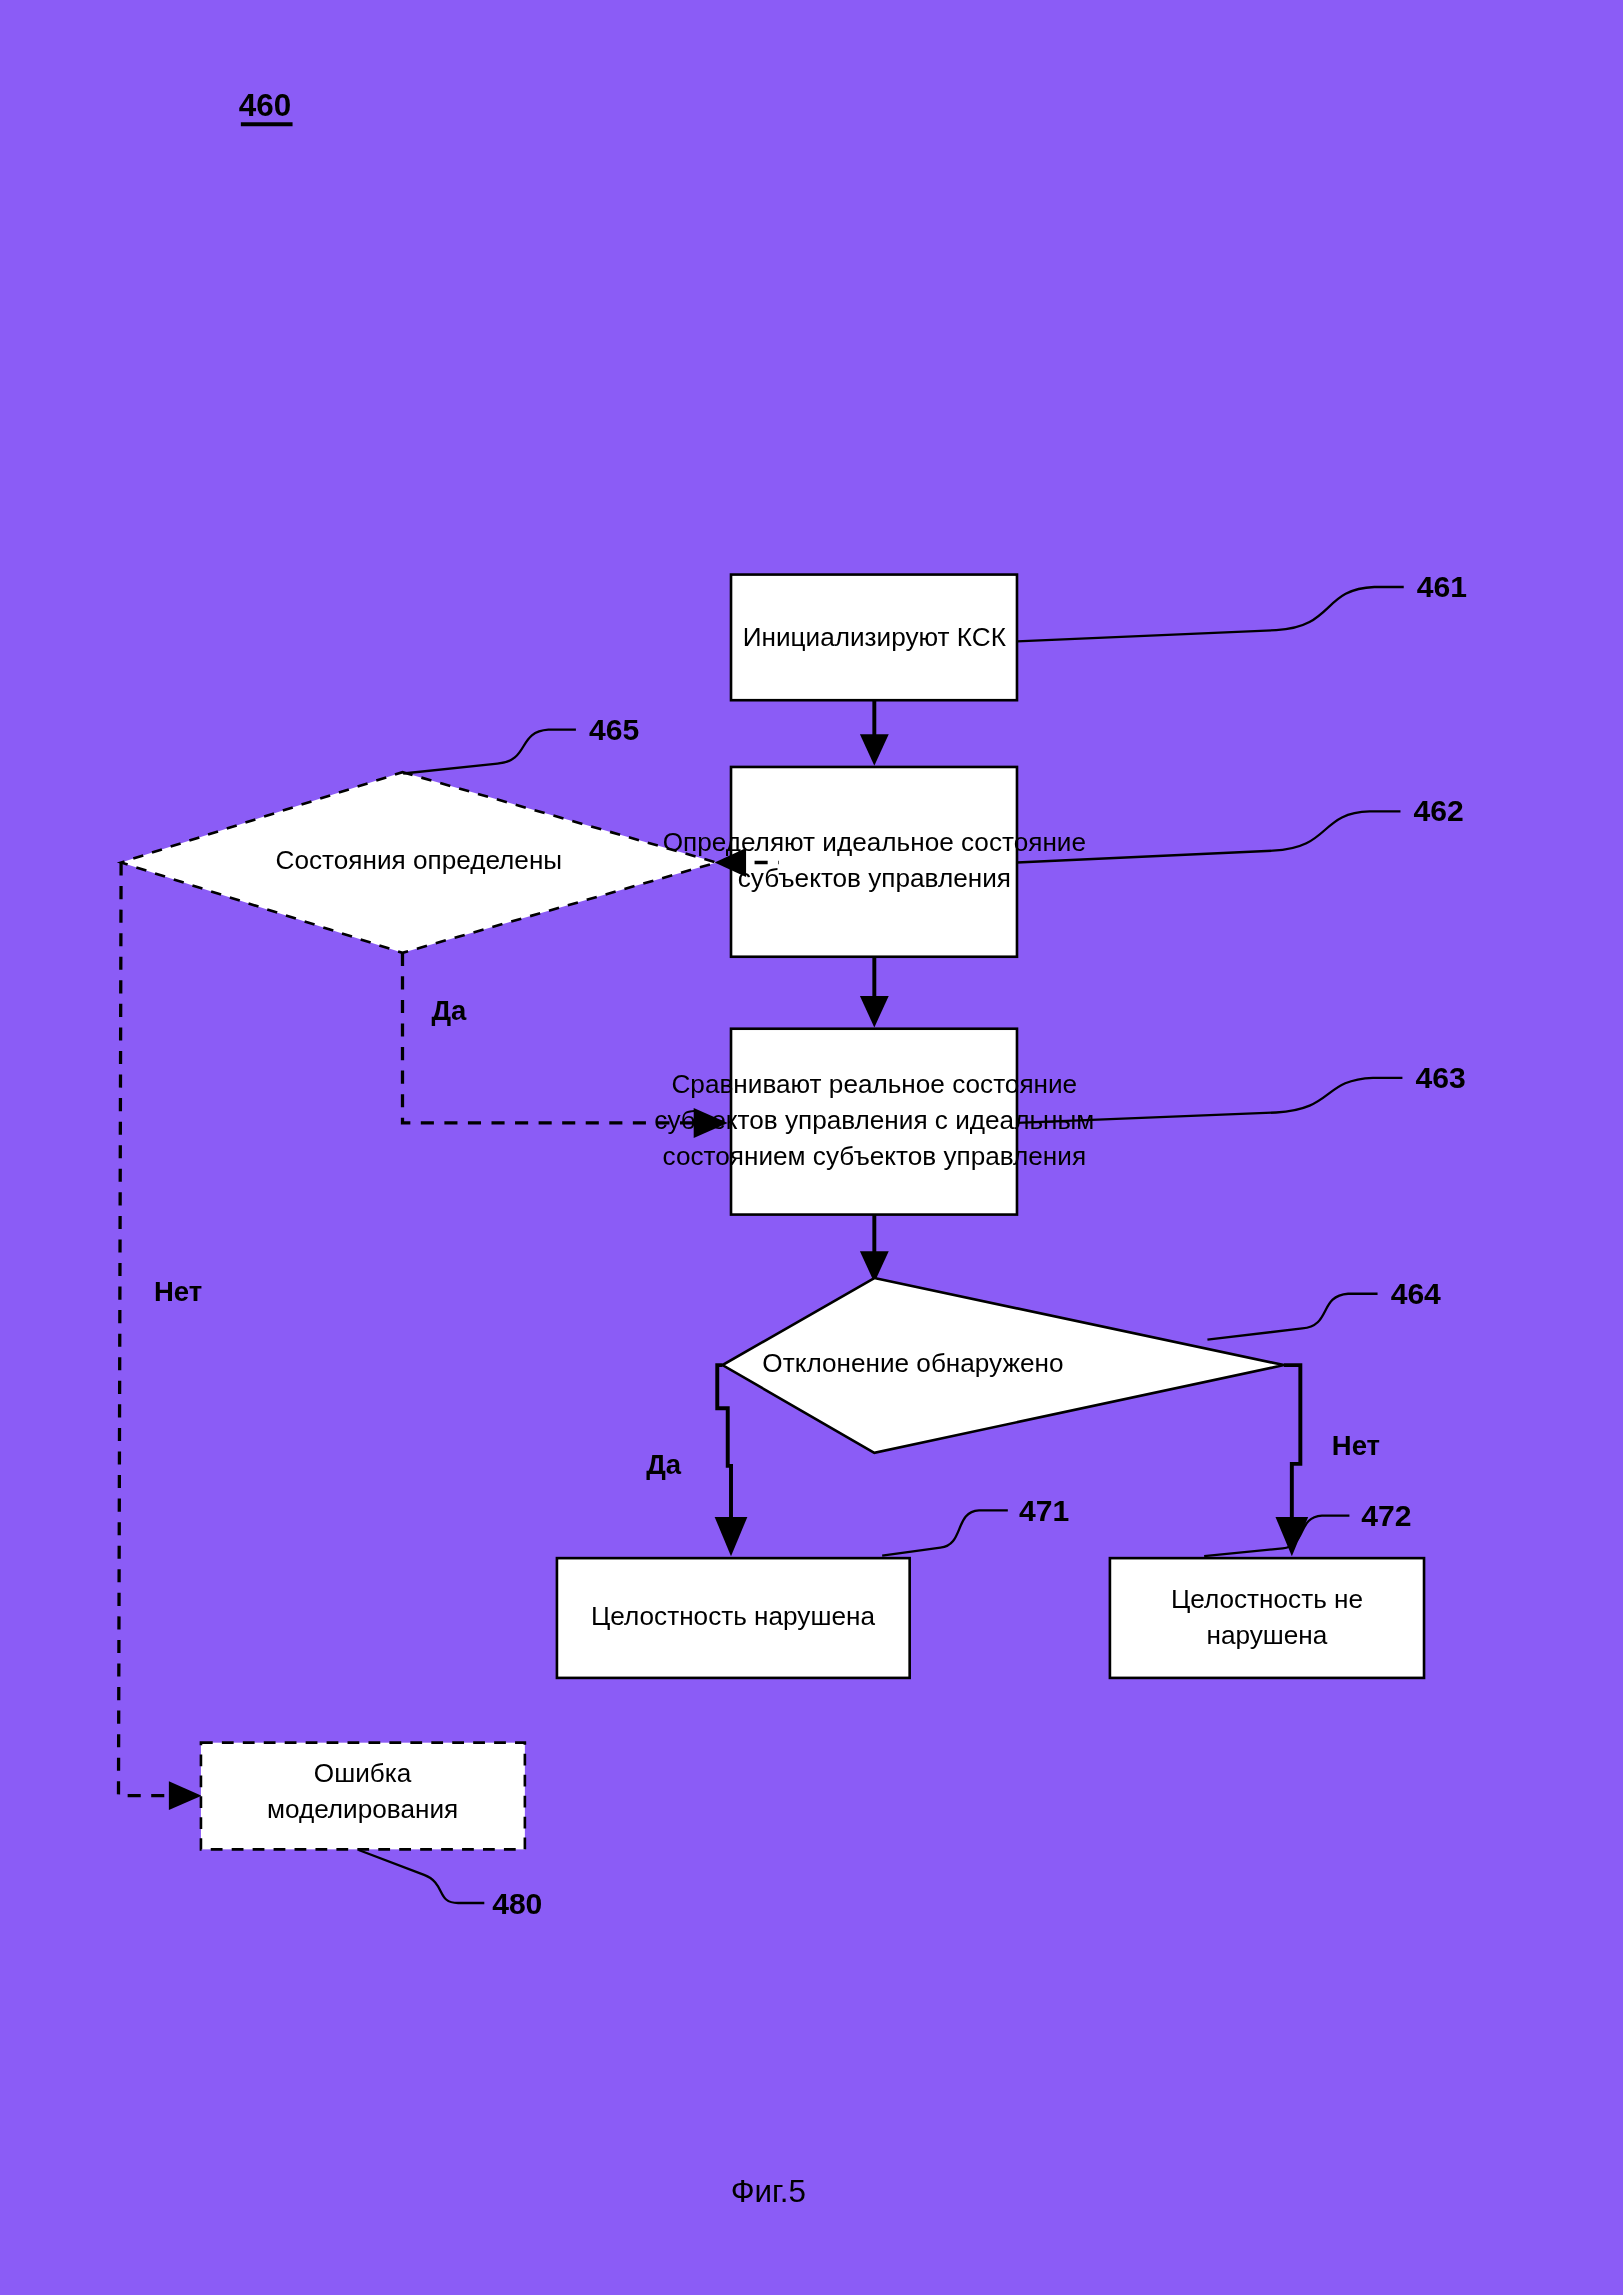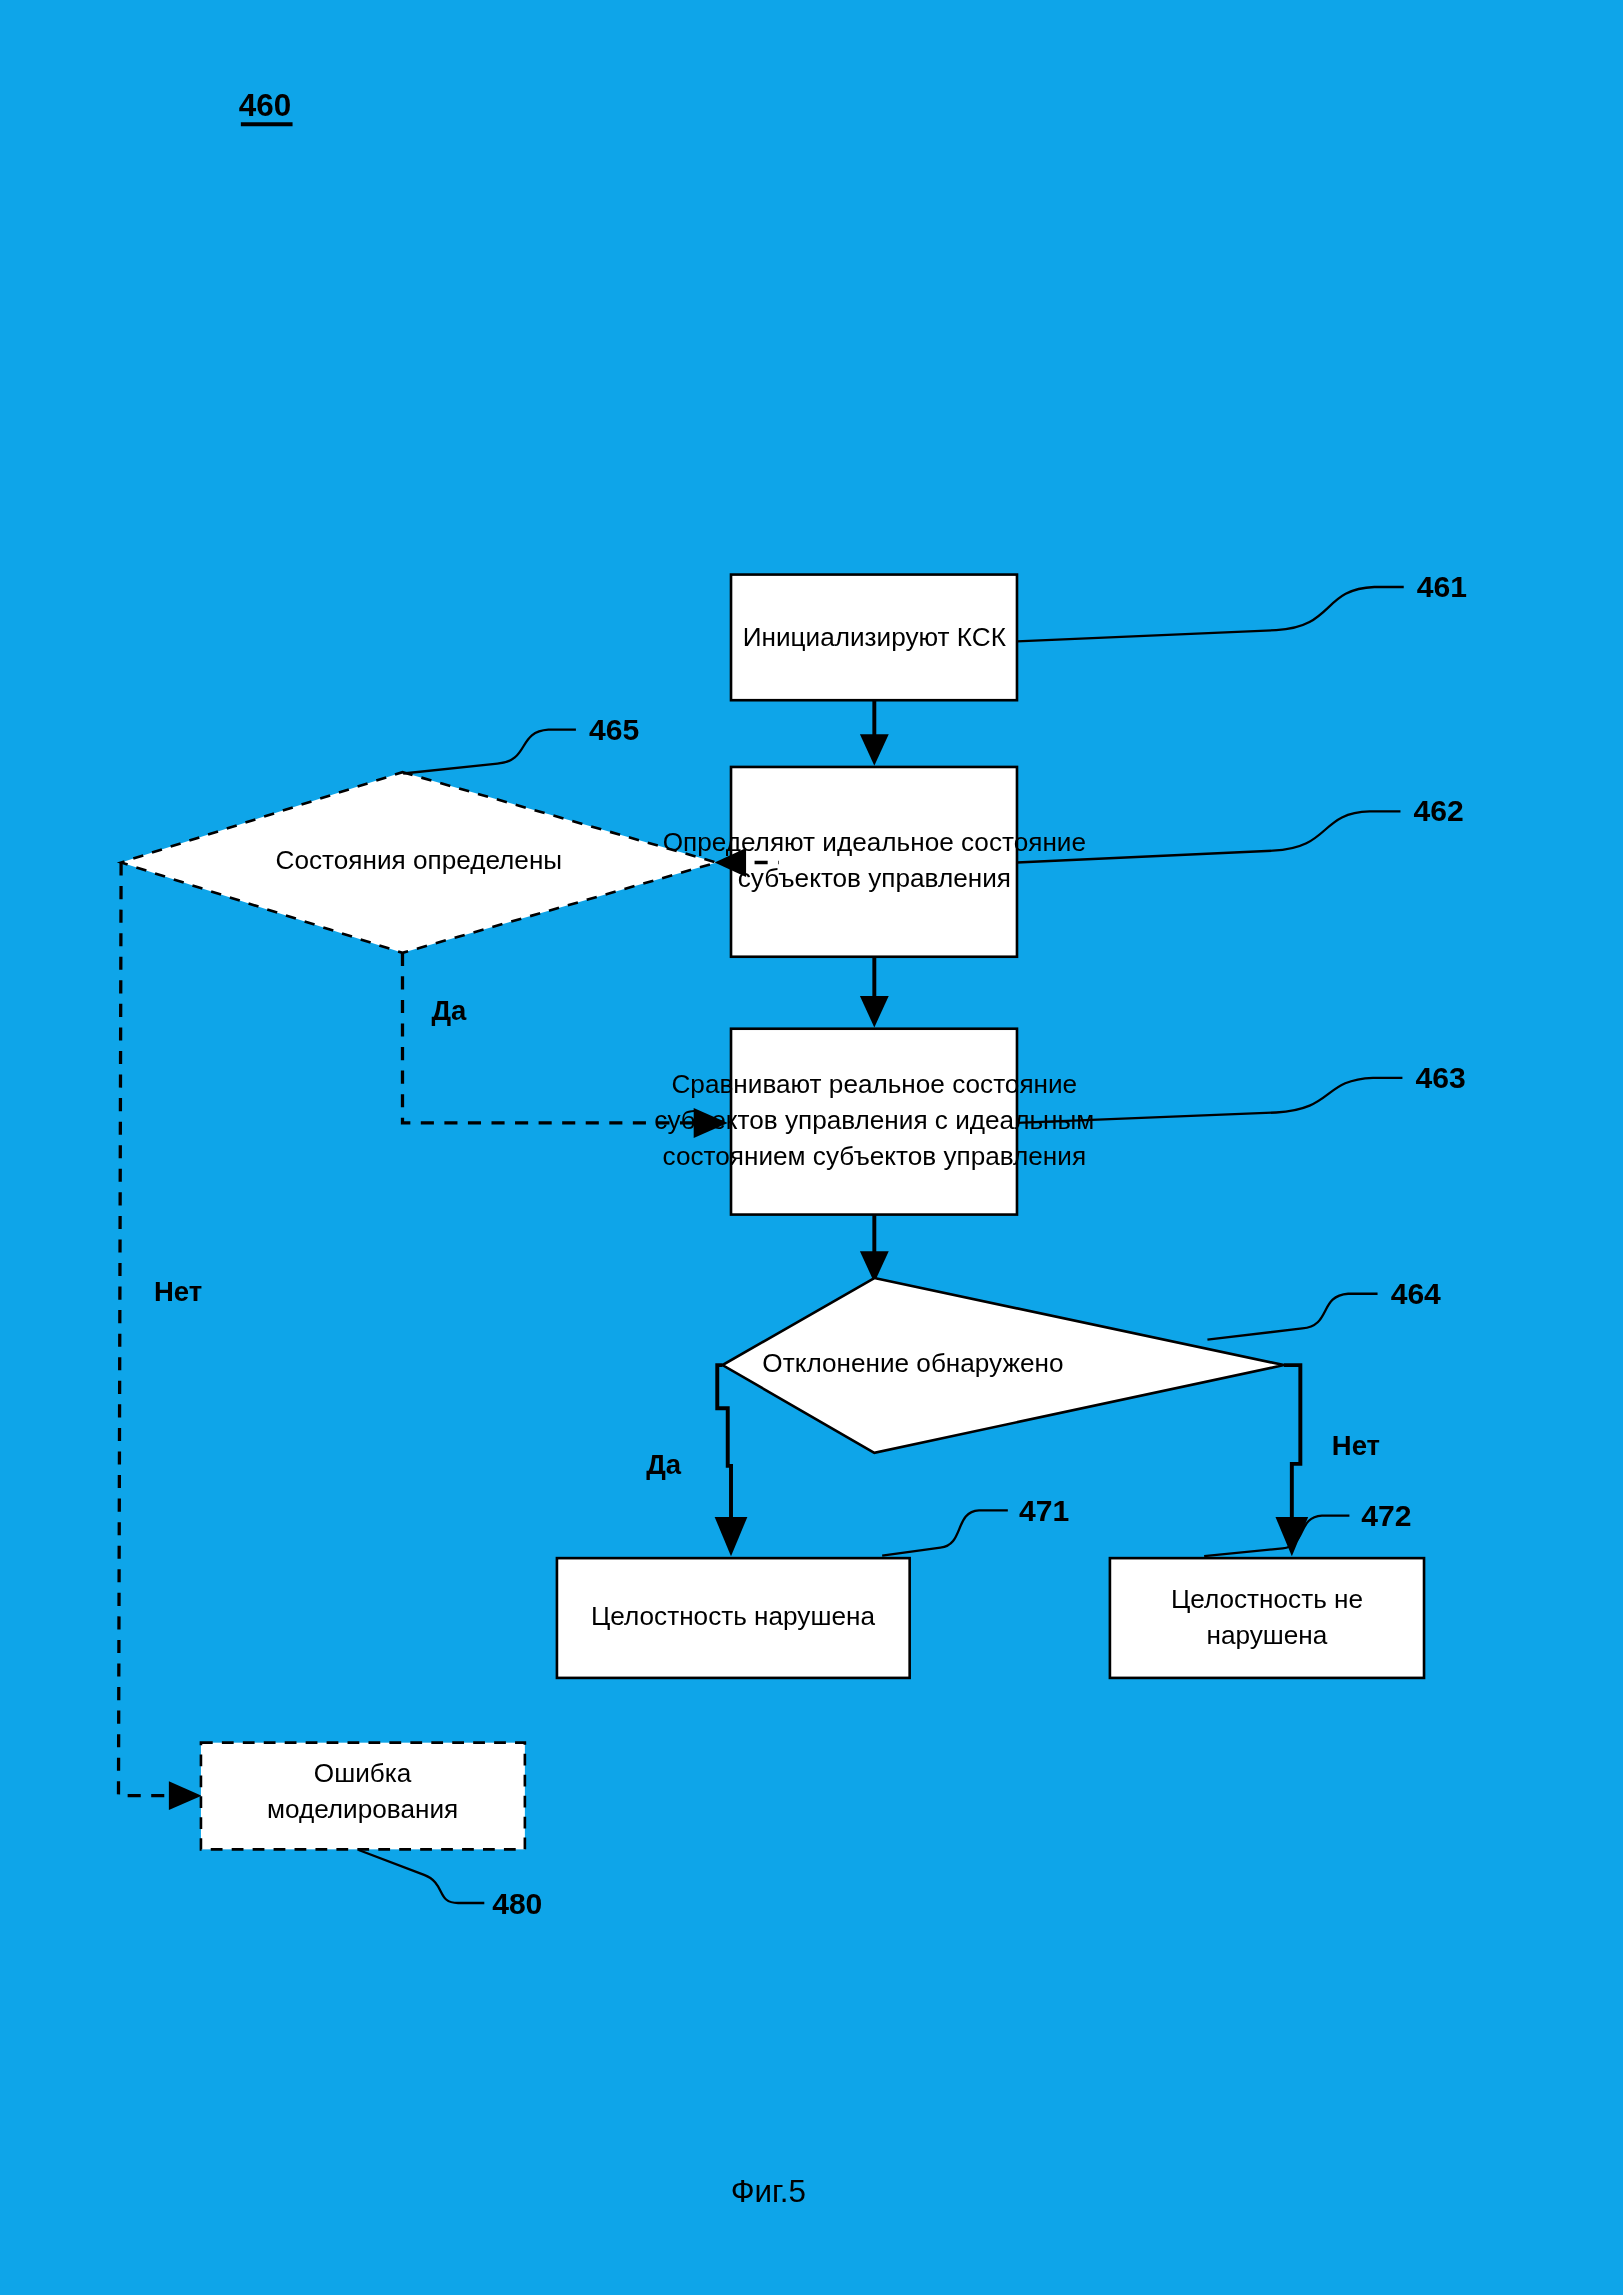--- a/index.html
+++ b/index.html
@@ -4,21 +4,21 @@
 <style>
   html, body {
     margin: 0;
     padding: 0;
     background: #ffffff;
   }
   #page {
     position: relative;
     width: 1623px;
     height: 2295px;
-    background: #0ea5e9;
+    background: #8b5cf6;
     font-family: "Liberation Sans", sans-serif;
     overflow: hidden;
     text-align: right;
   }
   #figure-svg {
     position: absolute;
     left: 0;
     top: 0;
     width: 1623px;
     height: 2295px;

